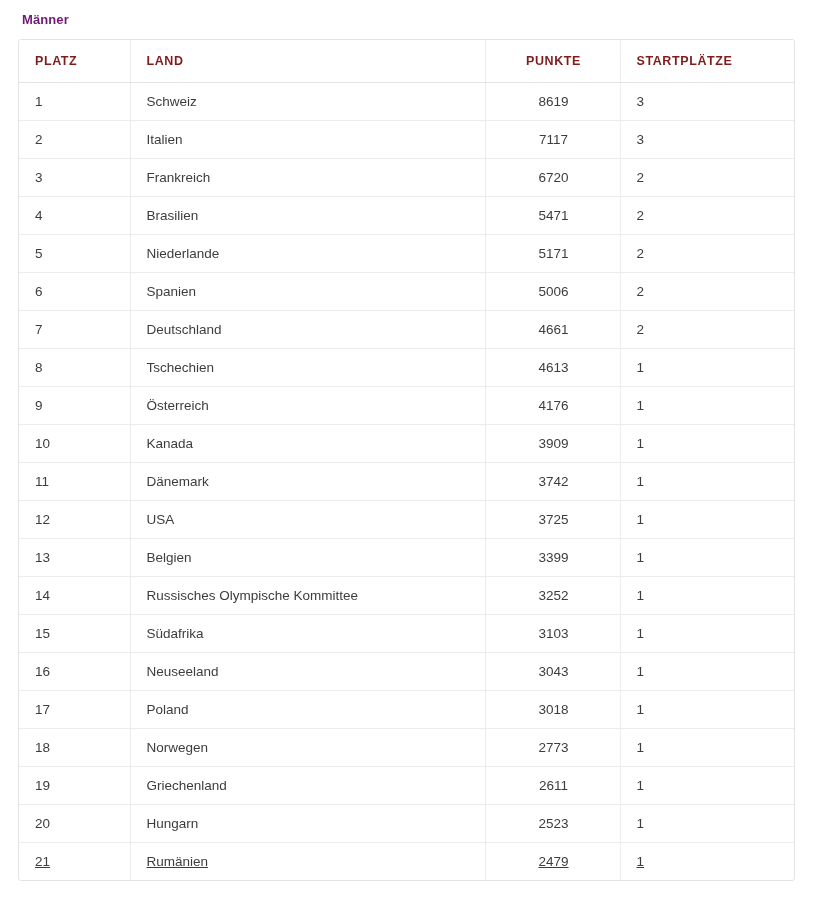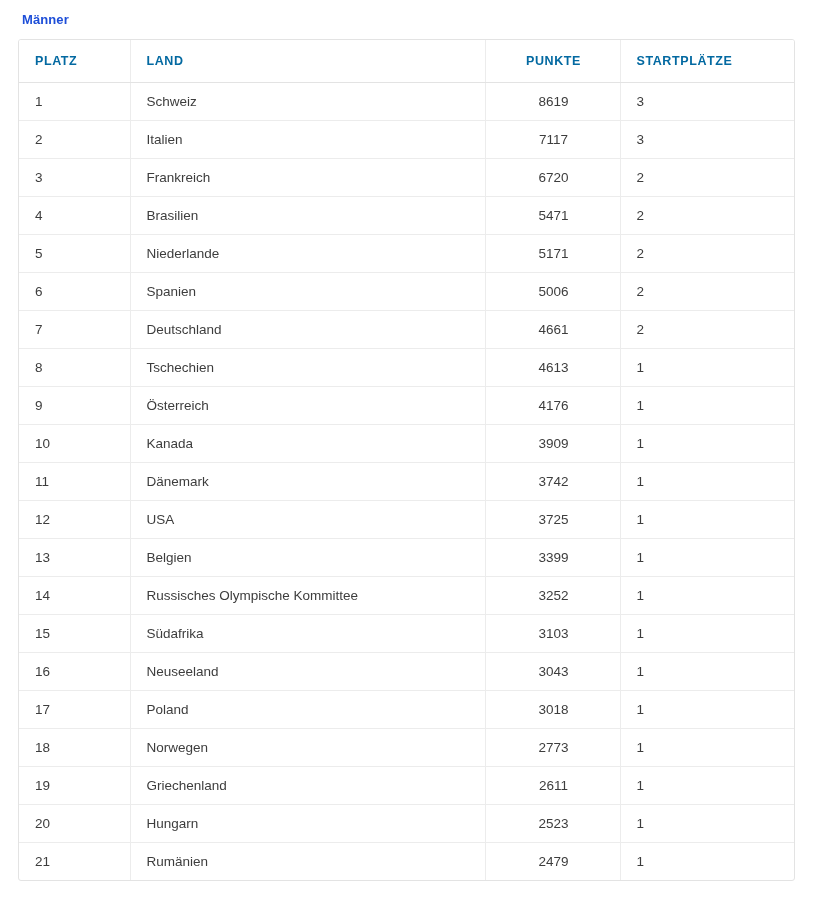--- a/index.html
+++ b/index.html
@@ -14,59 +14,59 @@
     font-family: "Liberation Sans", sans-serif;
     color: #333333;
     overflow: hidden;
   }
   .page {
     padding: 10px 18px 0 18px;
   }
   .section-title {
     font-size: 13px;
     font-weight: bold;
-    color: #1d4ed8;
+    color: #701a75;
     margin: 2px 0 12px 4px;
     letter-spacing: 0.1px;
   }
   .table-wrap {
     border: 1px solid #e3e3e3;
     border-radius: 3px;
     overflow: hidden;
     background: #ffffff;
   }
   table {
     border-collapse: collapse;
     width: 100%;
     table-layout: fixed;
   }
   thead th {
     text-align: left;
     font-size: 12.5px;
     font-weight: bold;
-    color: #0369a1;
+    color: #7f1d1d;
     letter-spacing: 0.6px;
     padding: 14px 14px 14px 16px;
     border-bottom: 1px solid #e3e3e3;
     background: #ffffff;
     white-space: nowrap;
   }
   tbody td {
     font-size: 13.5px;
     color: #3d3d3d;
     padding: 11px 14px 11px 16px;
     border-bottom: 1px solid #ececec;
     border-right: 1px solid #ececec;
     white-space: nowrap;
     overflow: hidden;
     text-overflow: ellipsis;
   }
   thead th { border-right: 1px solid #ececec; }
   thead th:last-child, tbody td:last-child { border-right: none; padding-left: 16px; }
-  tbody tr:last-child td { border-bottom: none; }
+  tbody tr:last-child td { border-bottom: none; text-decoration: underline; }
   .col-rank { width: 111px; }
   .col-country { width: 355px; }
   .col-points { width: 135px; text-align: center; }
   .col-slots { width: 178px; }
 </style>
 </head>
 <body>
 
 <div class="page">
   <div class="section-title">Männer</div>

